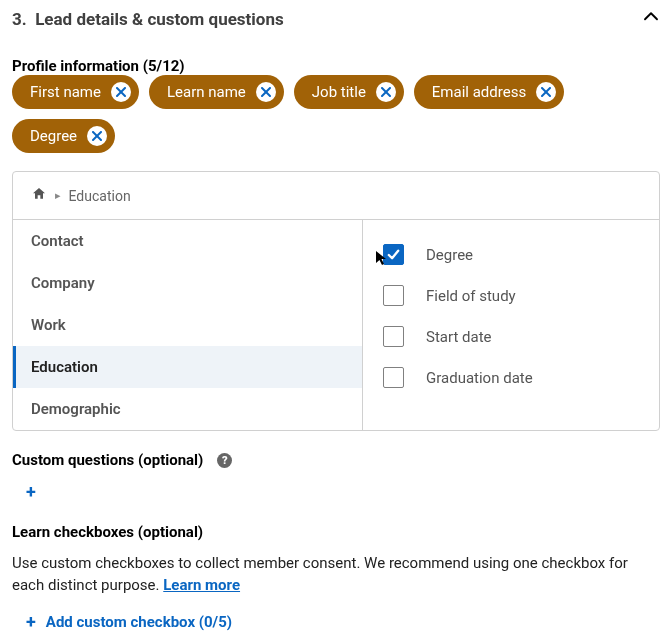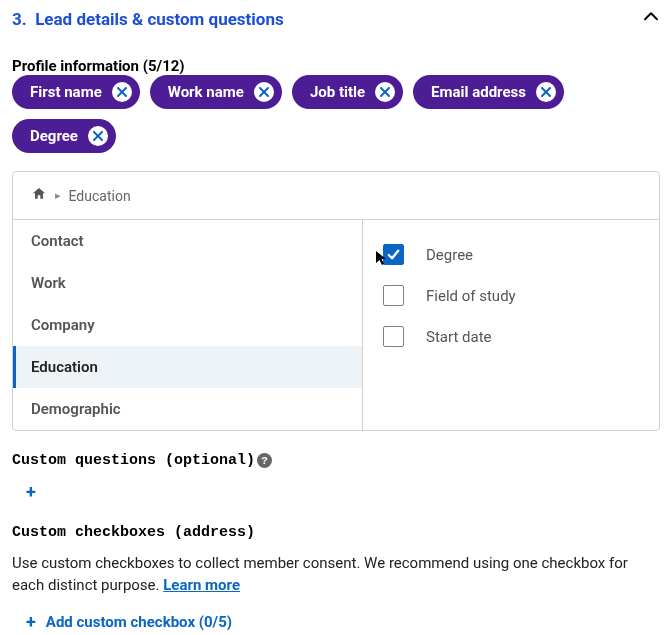--- a/index.html
+++ b/index.html
@@ -13,37 +13,37 @@
   .wrap { padding: 8px 12px 20px 12px; }
   .section-header {
     display: flex;
     align-items: center;
     justify-content: space-between;
     margin-bottom: 28px;
   }
   .section-title {
     font-size: 17px;
     font-weight: 700;
-    color: #1d4ed8;
+    color: #404040;
   }
   .chevron { width: 18px; height: 18px; }
   .subhead {
     font-size: 15px;
     font-weight: 700;
   }
   .chips { display: flex; flex-wrap: wrap; gap: 10px; margin-bottom: 18px; }
   .chip {
     display: inline-flex;
     align-items: center;
-    background: #4c1d95;
+    background: #a16207;
     color: #fff;
     border-radius: 22px;
     padding: 7px 8px 7px 18px;
     font-size: 15px;
-    font-weight: 700;
+    font-weight: 400;
   }
   .chip .x {
     margin-left: 10px;
     width: 20px; height: 20px;
     border-radius: 50%;
     background: #fff;
     display: inline-flex;
     align-items: center;
     justify-content: center;
   }
@@ -117,23 +117,22 @@
   .cursor {
     position: absolute;
     width: 16px; height: 16px;
     pointer-events: none;
   }
   .sect-label {
     font-size: 15px;
     font-weight: 700;
     display: inline-flex;
     align-items: center;
-    gap: 2px;
+    gap: 14px;
     margin-bottom: 12px;
-    font-family: Liberation Mono, monospace;
   }
   .help-icon {
     width: 15px; height: 15px;
     border-radius: 50%;
     background: #666;
     color: #fff;
     display: inline-flex;
     align-items: center;
     justify-content: center;
     font-size: 11px;
@@ -180,21 +179,21 @@
       <div class="chip">
         <span>First name</span>
         <span class="x">
           <svg viewBox="0 0 10 10" stroke="#0a66c2" stroke-width="2" stroke-linecap="round">
             <line x1="1" y1="1" x2="9" y2="9"></line>
             <line x1="9" y1="1" x2="1" y2="9"></line>
           </svg>
         </span>
       </div>
       <div class="chip">
-        <span>Work name</span>
+        <span>Learn name</span>
         <span class="x">
           <svg viewBox="0 0 10 10" stroke="#0a66c2" stroke-width="2" stroke-linecap="round">
             <line x1="1" y1="1" x2="9" y2="9"></line>
             <line x1="9" y1="1" x2="1" y2="9"></line>
           </svg>
         </span>
       </div>
       <div class="chip">
         <span>Job title</span>
         <span class="x">
@@ -230,22 +229,22 @@
         <svg width="16" height="16" viewBox="0 0 24 24" fill="#555">
             <path d="M12 3l9 8h-3v8h-4v-5h-4v5H6v-8H3z"></path>
           </svg>
       </span>
       <span class="caret-right">▸</span>
       <span>Education</span>
     </div>
     <div class="panel-body">
       <div class="cat-list" id="cat-list">
           <div class="cat-item">Contact</div>
+          <div class="cat-item">Company</div>
           <div class="cat-item">Work</div>
-          <div class="cat-item">Company</div>
           <div class="cat-item active">Education</div>
           <div class="cat-item">Demographic</div>
         </div>
       <div class="field-list" id="field-list">
         <span class="cursor" style="left:12px; top:30px;">
           <svg viewBox="0 0 16 16">
               <path d="M1 1 L1 13 L4.5 10 L7 15 L9 14 L6.5 9 L11 9 Z" fill="#000"></path>
             </svg>
         </span>
       <div class="field-row">
@@ -257,34 +256,38 @@
             <span class="field-label">Degree</span>
           </div>
           <div class="field-row">
             <span class="checkbox"></span>
             <span class="field-label">Field of study</span>
           </div>
           <div class="field-row">
             <span class="checkbox"></span>
             <span class="field-label">Start date</span>
           </div>
+          <div class="field-row">
+            <span class="checkbox"></span>
+            <span class="field-label">Graduation date</span>
+          </div>
         </div>
     </div>
   </div>
 
   <div class="sect-label">
     <span>Custom questions (optional)</span>
     <span class="help-icon">?</span>
   </div>
   <div class="add-line">
     <span class="plus">+</span>
   </div>
 
   <div class="sect-label">
-    <span>Custom checkboxes (address)</span>
+    <span>Learn checkboxes (optional)</span>
   </div>
   <div class="desc">
     <span>Use custom checkboxes to collect member consent. We recommend using one checkbox for each distinct purpose. </span><a class="learn-link" href="#">Learn more</a>
   </div>
   <div class="add-line tight">
     <span class="plus">+</span>
     <span>Add custom checkbox (0/5)</span>
   </div>
 
 </div>

